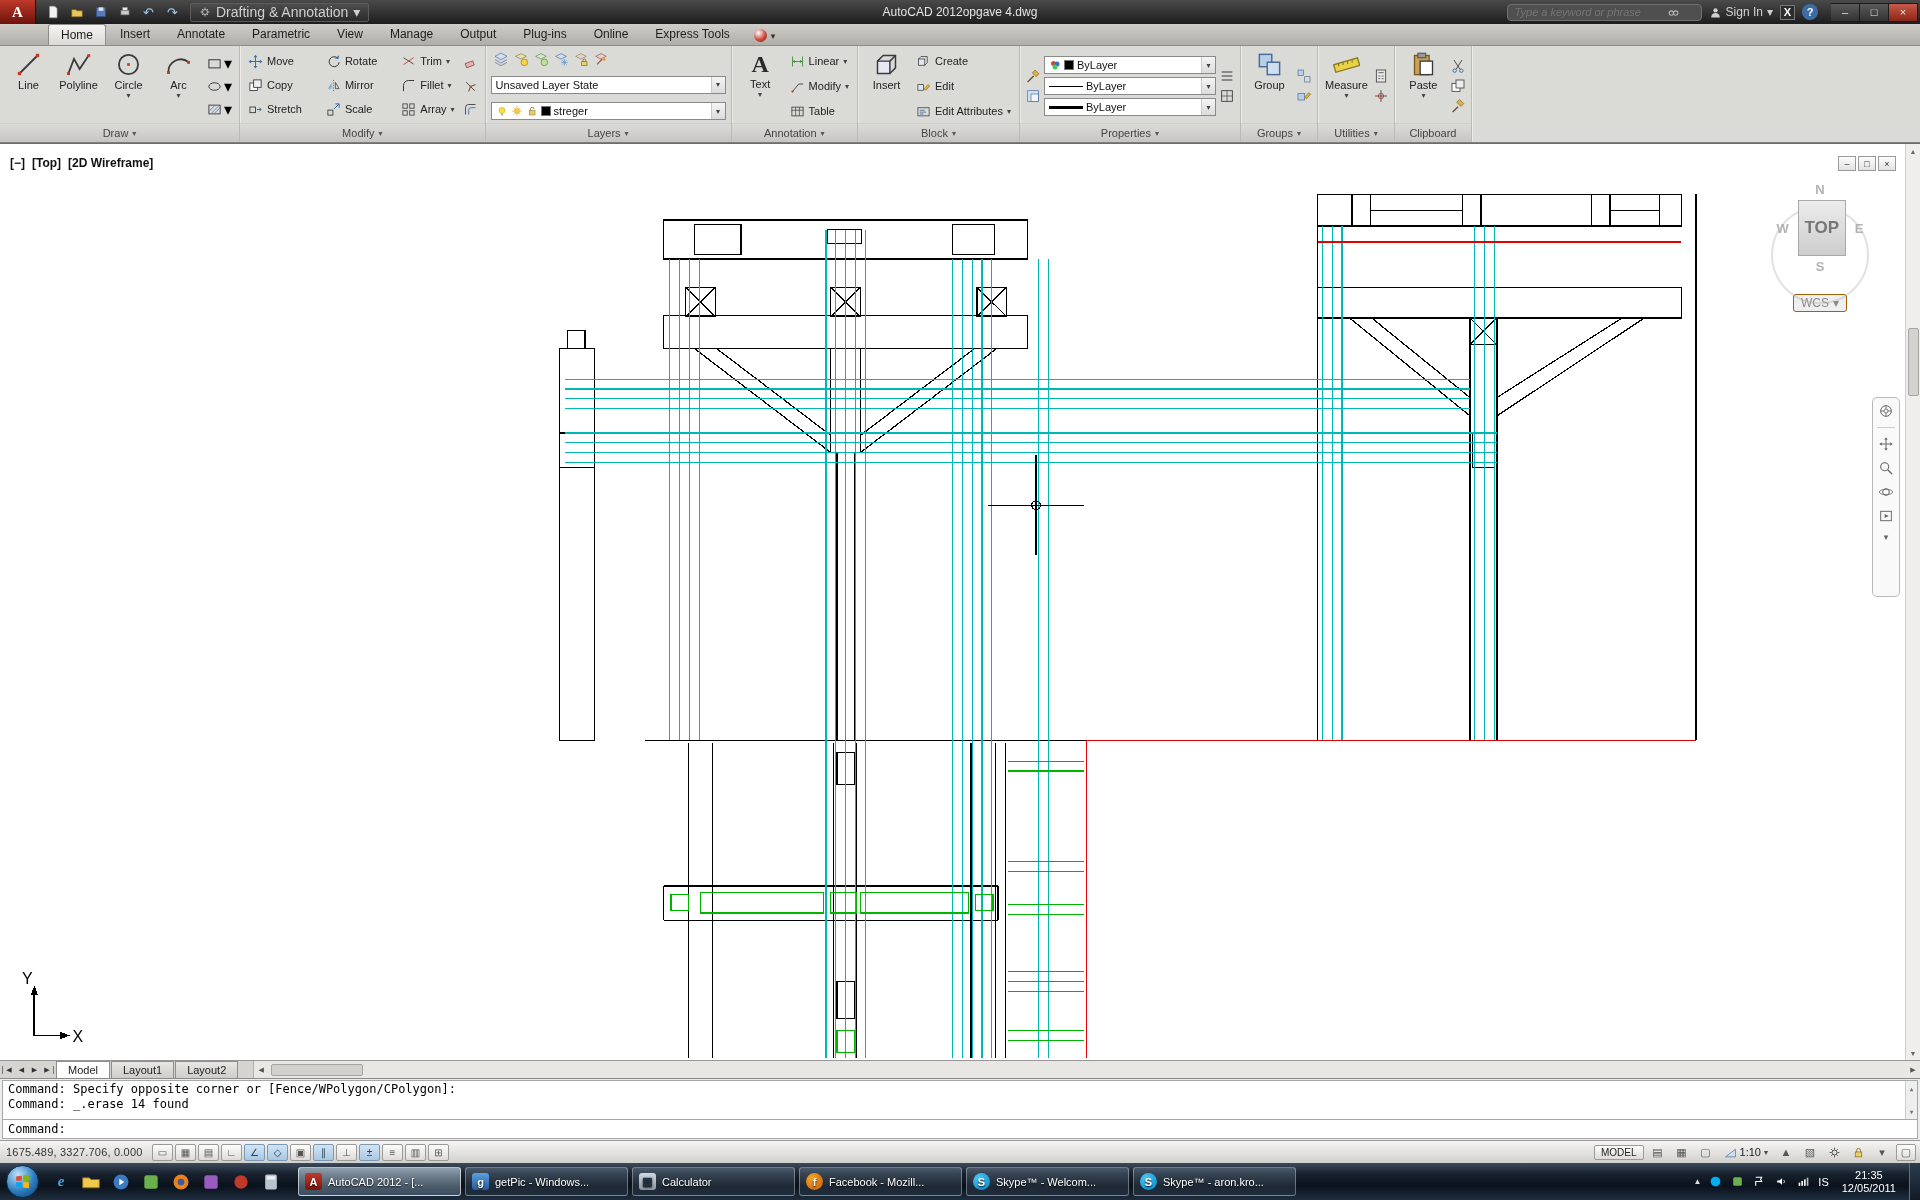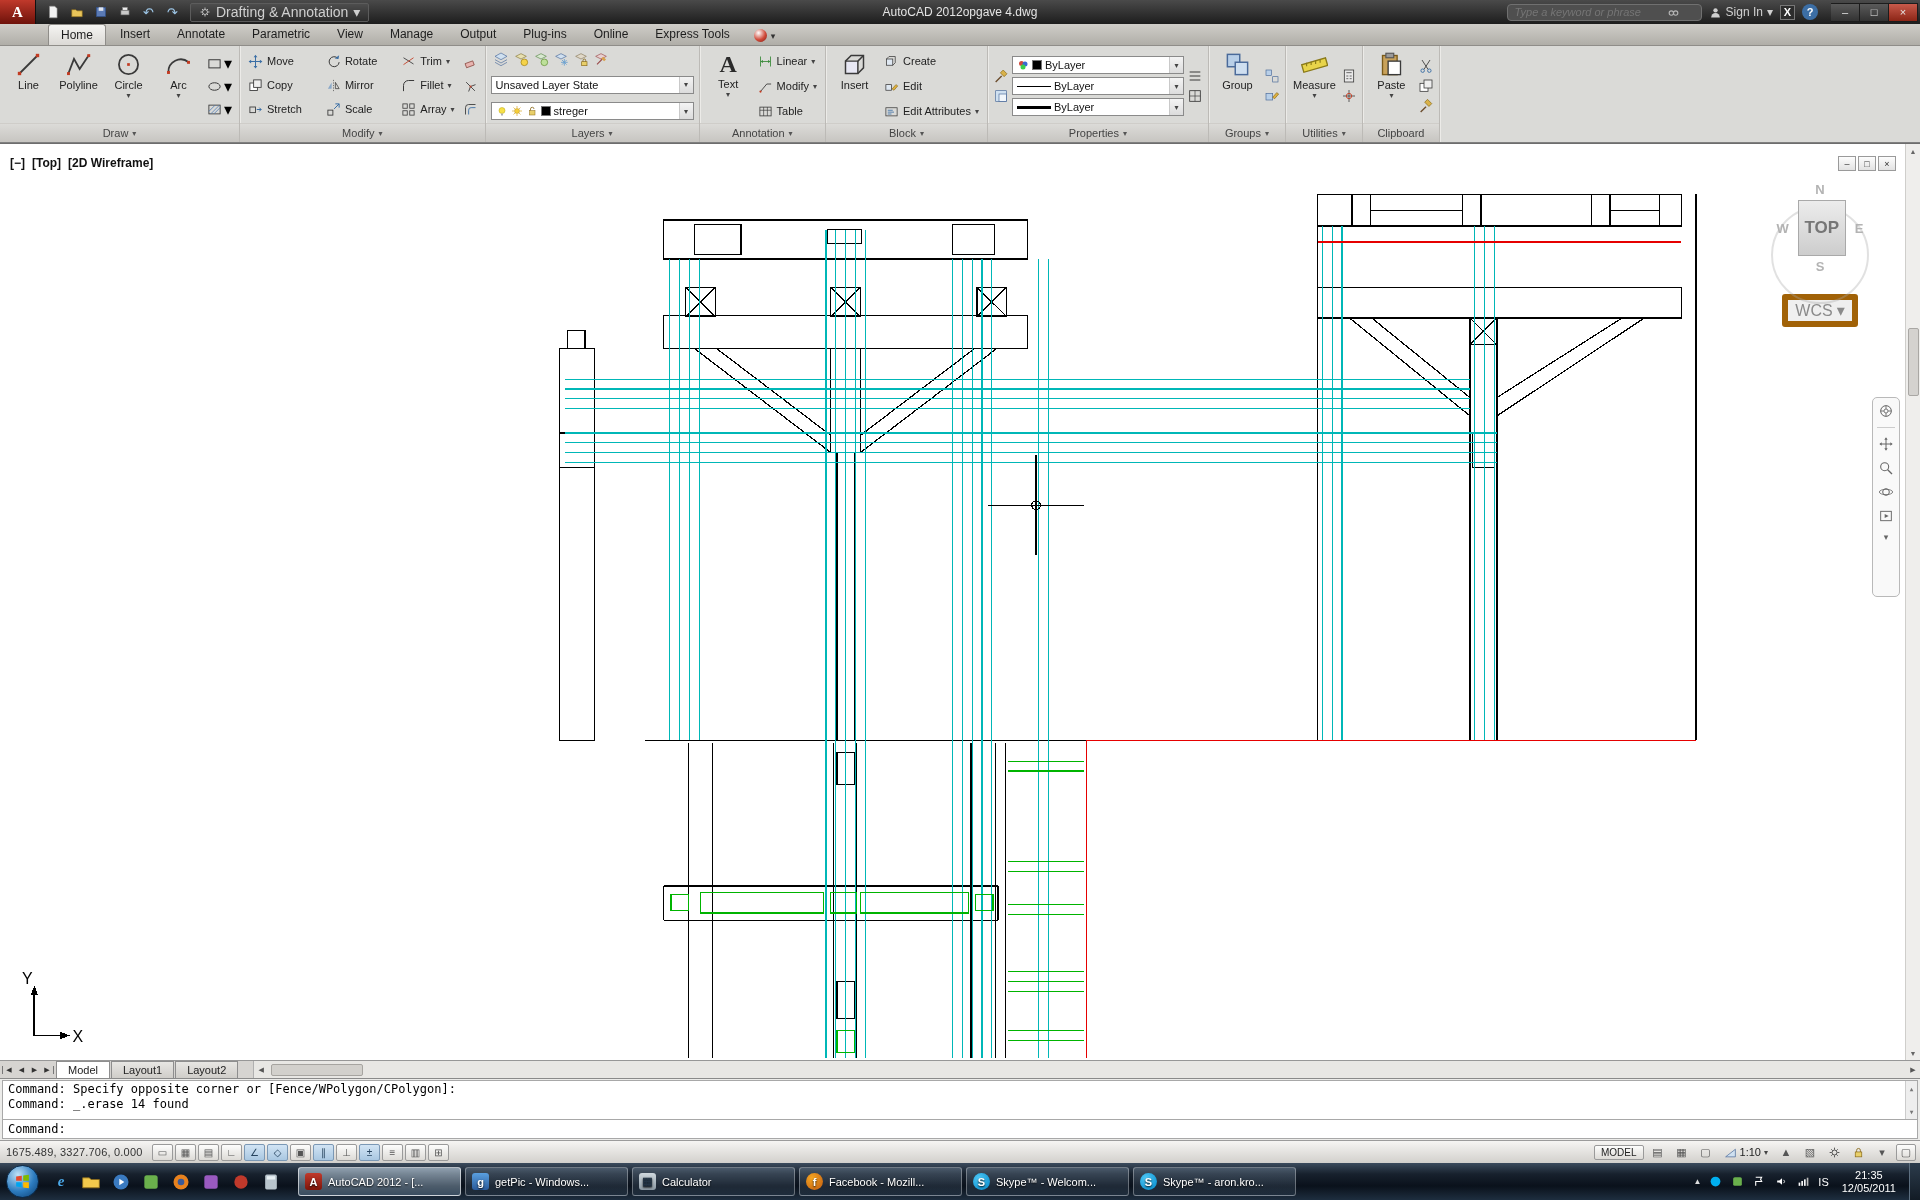--- a/index.html
+++ b/index.html
@@ -70,21 +70,21 @@
 
 #viewport{flex:1 1 auto;position:relative;background:#fff;overflow:hidden;border-top:1px solid #6d6d6d;}
 #cad{position:absolute;left:0;top:0;width:calc(100% - 15px);height:100%;}
 .view-label{position:absolute;left:10px;top:12px;font-size:12px;color:#111;display:flex;gap:7px;font-weight:bold;}
 .vp-ctrl{position:absolute;right:24px;top:12px;display:flex;gap:2px;}
 .vp-ctrl span{width:18px;height:15px;border:1px solid #9a9a9a;background:linear-gradient(#fdfdfd,#e2e2e2);font-size:9px;display:flex;align-items:center;justify-content:center;color:#333;}
 .viewcube{position:absolute;top:38px;right:38px;width:124px;text-align:center;color:#b3b3b3;font-weight:bold;font-size:13px;}
 .viewcube .ring{position:absolute;left:50%;top:24px;width:98px;height:98px;margin-left:-49px;border-radius:50%;border:2px solid rgba(170,170,170,.35);}
 .vc-mid{display:flex;align-items:center;justify-content:center;gap:9px;margin:3px 0;position:relative;}
 .vc-face{width:48px;height:56px;background:linear-gradient(#ececec,#cdcdcd);border:1px solid #a9a9a9;display:flex;align-items:center;justify-content:center;color:#767676;font-size:17px;}
-.wcs{margin-top:20px;display:inline-flex;align-items:center;gap:4px;font-size:16px;color:#8a8a8a;border:6px solid #a16207;background:#efefef;padding:1px 7px;border-radius:3px;font-weight:normal;}
+.wcs{margin-top:20px;display:inline-flex;align-items:center;gap:4px;font-size:12px;color:#8a8a8a;border:1px solid #a16207;background:#efefef;padding:1px 7px;border-radius:3px;font-weight:normal;}
 .navbar{position:absolute;right:20px;top:253px;width:28px;height:200px;background:rgba(249,249,249,.92);border:1px solid #b9b9b9;border-radius:5px;display:flex;flex-direction:column;align-items:center;padding:5px 0;gap:8px;}
 .navbar svg{width:16px;height:16px;}
 .navbar .div{width:18px;border-top:1px solid #ccc;}
 .vscroll{position:absolute;right:0;top:0;bottom:0;width:15px;background:#efeeec;border-left:1px solid #cfcecb;display:flex;flex-direction:column;align-items:center;font-size:7px;color:#666;}
 .vscroll .thumb{width:11px;height:68px;background:#d4d2cf;border:1px solid #a9a7a4;border-radius:2px;margin-top:170px;}
 .vscroll .sarr{height:14px;display:flex;align-items:center;}
 .vscroll .fill{flex:1;}
 
 
 #layoutbar{height:18px;background:#d6d4d1;border-top:1px solid #979797;display:flex;align-items:stretch;font-size:11px;color:#222;flex:0 0 auto;}
@@ -391,21 +391,21 @@
               </svg>
             </span>
         </div>
       </div>
       <div class="rp-label">
           <span>Modify</span>
           <span class="dd">▾</span>
         </div>
     </div>
 
-    <div class="rpanel" style="width:214px;">
+    <div class="rpanel" style="width:246px;">
       <div class="rp-body">
         <div class="layers-col" style="width:100%;">
           <div class="lay-icons">
             <svg viewBox="0 0 24 24">
                 <path d="M12 3l9 5-9 5-9-5z" fill="#cfe0f0" stroke="#4a6a9a"></path>
                 <path d="M3 13l9 5 9-5" fill="none" stroke="#4a6a9a"></path>
                 <path d="M3 17l9 5 9-5" fill="none" stroke="#4a6a9a"></path>
               </svg>
             <svg viewBox="0 0 24 24">
                 <path d="M12 4l8 4-8 4-8-4z" fill="#e8e0b0" stroke="#8a7a3a"></path>

